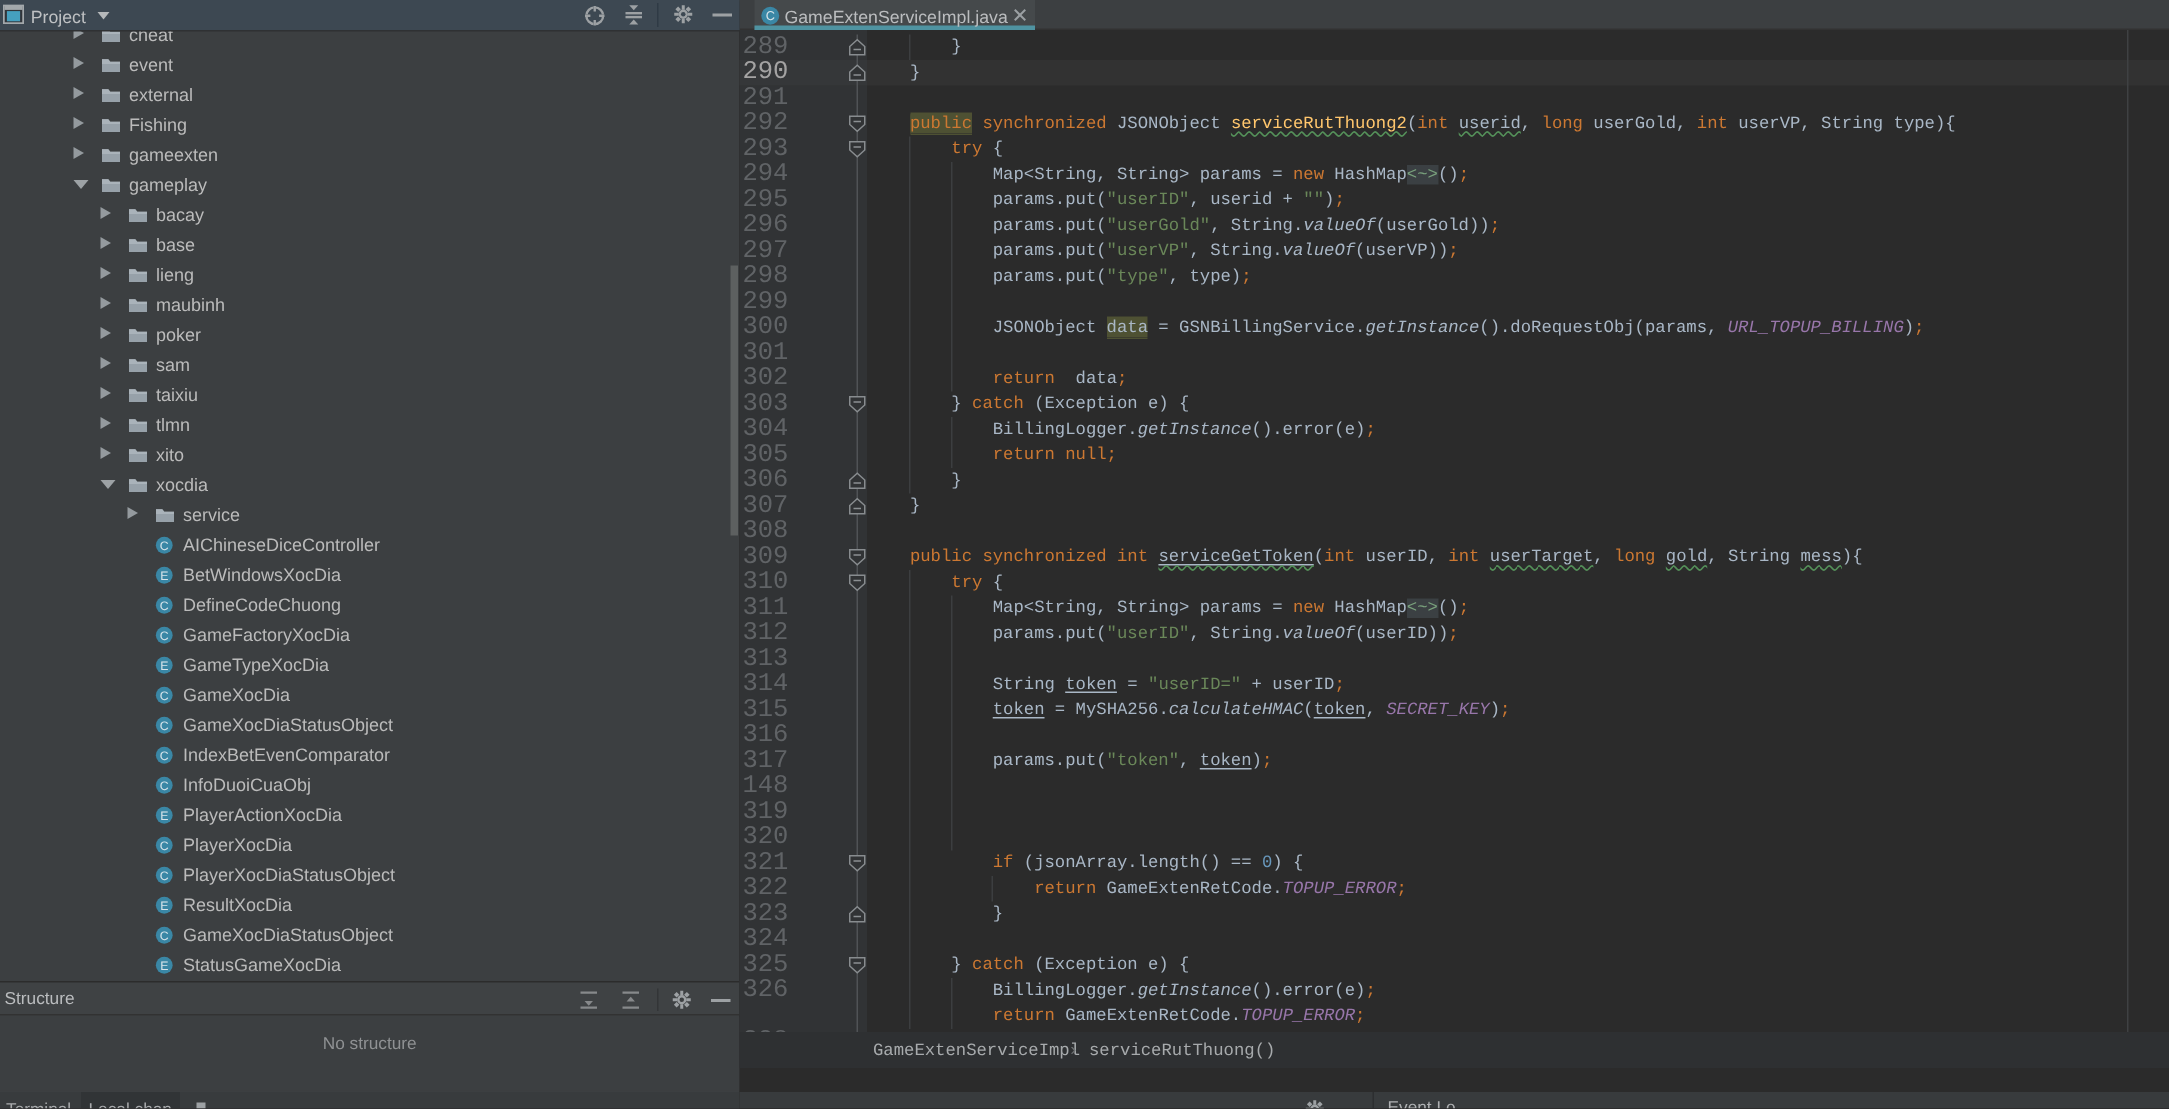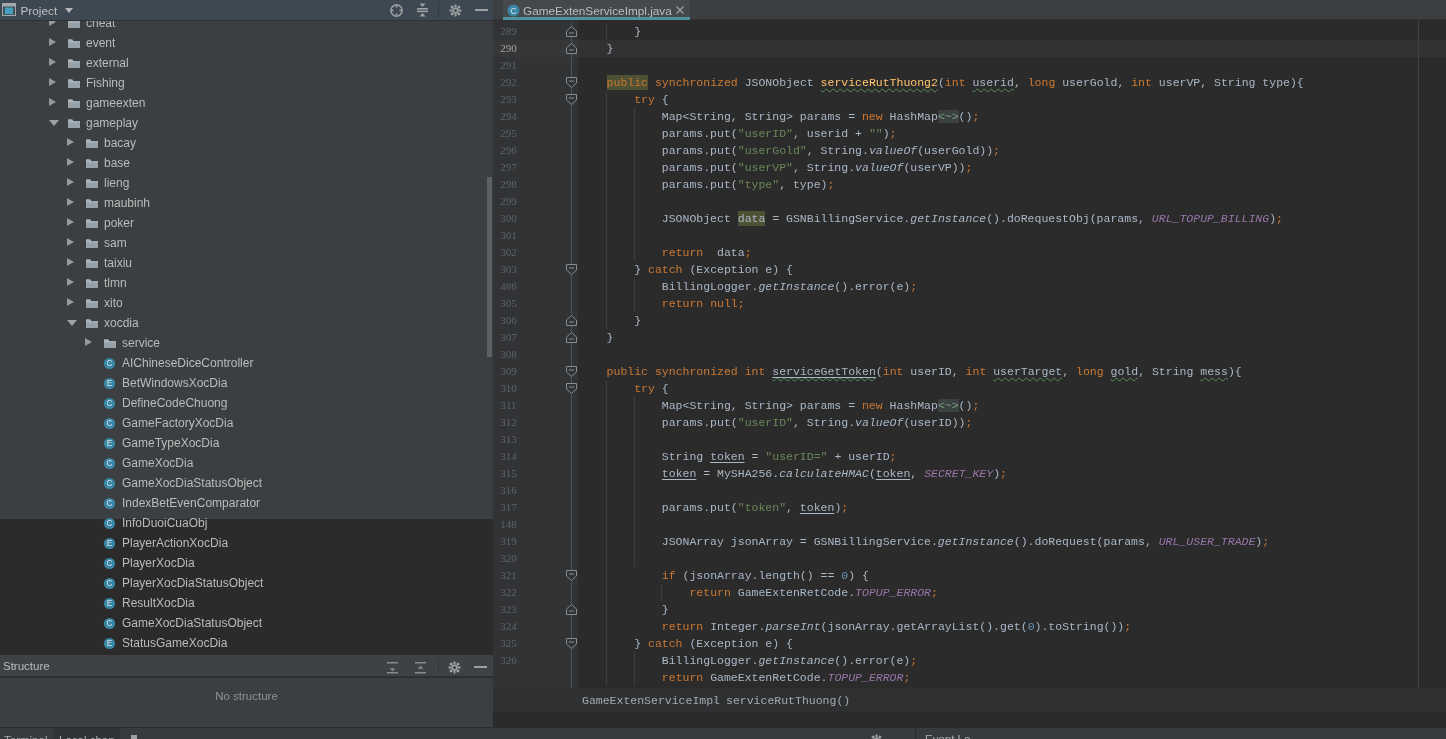--- a/index.html
+++ b/index.html
@@ -1,20 +1,20 @@
 <!DOCTYPE html>
 <html><head><meta charset="utf-8">
 <style>
 * { margin:0; padding:0; box-sizing:border-box; }
 html,body { width:1446px; height:739px; overflow:hidden; background:#2b2b2b;
   font-family:"Liberation Sans", sans-serif; }
 #root { position:absolute; left:0; top:0; width:1446px; height:739px; overflow:hidden; }
 .abs { position:absolute; }
 
-#left { position:absolute; left:0; top:0; width:493px; height:519px; background:#3c3f41; }
+#left { position:absolute; left:0; top:0; width:493px; height:739px; background:#3c3f41; }
 #phdr { position:absolute; left:0; top:0; width:493px; height:20px; background:#3d4852; z-index:5; box-shadow:0 1px 0 #2f3133; }
 #phdr .ttl { position:absolute; left:20.5px; top:3.5px; color:#bfc1c3; font-size:11.8px; }
 .hic { position:absolute; top:3px; }
 #tree { position:absolute; left:0; top:0; width:493px; height:654px; overflow:hidden; }
 .tt { position:absolute; color:#bbbbbb; font-size:12px; line-height:16px; white-space:pre; }
 .ic { position:absolute; }
 .tri-r { position:absolute; width:0; height:0; border-left:7px solid #949a9e; border-top:4.5px solid transparent; border-bottom:4.5px solid transparent; }
 .tri-d { position:absolute; width:0; height:0; border-top:6px solid #9da2a5; border-left:5px solid transparent; border-right:5px solid transparent; }
 #tscroll { z-index:6; position:absolute; left:487px; top:177px; width:5px; height:180px; background:#5d6060; }
 
@@ -27,22 +27,22 @@
 #bl .tab { position:absolute; left:54px; top:0; width:66px; height:11px; background:#313436; }
 #bl .t1 { position:absolute; left:4px; top:6px; color:#a9abad; font-size:11.5px; }
 #bl .t2 { position:absolute; left:59px; top:6px; color:#a9abad; font-size:11.5px; }
 
 #ed { position:absolute; left:493px; top:0; width:953px; height:739px; background:#2b2b2b; }
 #tabbar { position:absolute; left:0; top:0; width:953px; height:20px; background:#3c3f41; border-bottom:1px solid #323232; }
 #tab { position:absolute; left:10px; top:0; width:187px; height:20px; background:#45494b; border-bottom:3px solid #4f93a1; }
 #tab .tx { position:absolute; left:20px; top:4px; color:#bbbdbf; font-size:11.8px; }
 #tab .x { position:absolute; left:182px; top:5px; }
 #gutter { position:absolute; left:0; top:20px; width:85px; height:683px; background:#313335; }
-.num { position:absolute; left:2px; width:27px; text-align:center; color:#606366;
-  font-family:Liberation Serif, serif; font-size:11px; line-height:17px; }
+.num { position:absolute; left:2px; width:27px; text-align:left; color:#606366;
+  font-family:Liberation Mono, monospace; font-size:17px; line-height:17px; }
 .num.cur { color:#a4a3a3; }
 #caret-row { position:absolute; left:0px; top:40px; width:953px; height:17px; background:#323232; }
 #caret-row-g { position:absolute; left:0px; top:40px; width:85px; height:17px; background:#353739; }
 #foldline { position:absolute; left:78px; top:23px; width:1px; height:677px; background:#505356; }
 .fm { position:absolute; left:72px; stroke:#8c9093; }
 #code { position:absolute; left:0px; top:0px; width:953px; height:708px; }
 .cl { position:absolute; left:86px; white-space:pre; font-family:"Liberation Mono", monospace;
   font-size:11.5px; line-height:17px; height:17px; color:#a9b7c6; }
 .cl b { font-weight:normal; }
 .k { color:#cc7832; }
@@ -370,21 +370,21 @@
 <div class="num" style="top:108px">294</div>
 <div class="num" style="top:125px">295</div>
 <div class="num" style="top:142px">296</div>
 <div class="num" style="top:159px">297</div>
 <div class="num" style="top:176px">298</div>
 <div class="num" style="top:193px">299</div>
 <div class="num" style="top:210px">300</div>
 <div class="num" style="top:227px">301</div>
 <div class="num" style="top:244px">302</div>
 <div class="num" style="top:261px">303</div>
-<div class="num" style="top:278px">486</div>
+<div class="num" style="top:278px">304</div>
 <div class="num" style="top:295px">305</div>
 <div class="num" style="top:312px">306</div>
 <div class="num" style="top:329px">307</div>
 <div class="num" style="top:346px">308</div>
 <div class="num" style="top:363px">309</div>
 <div class="num" style="top:380px">310</div>
 <div class="num" style="top:397px">311</div>
 <div class="num" style="top:414px">312</div>
 <div class="num" style="top:431px">313</div>
 <div class="num" style="top:448px">314</div>
@@ -425,26 +425,24 @@
 <div class="cl" style="top:363px">    <b class="k">public</b> <b class="k">synchronized</b> <b class="k">int</b> <b class="u"><b class="w">serviceGetToken</b></b>(<b class="k">int</b> userID, <b class="k">int</b> <b class="w">userTarget</b>, <b class="k">long</b> <b class="w">gold</b>, String <b class="w">mess</b>){</div>
 <div class="cl" style="top:380px">        <b class="k">try</b> {</div>
 <div class="cl" style="top:397px">            Map&lt;String, String&gt; params = <b class="k">new</b> HashMap<b class="fold">&lt;~&gt;</b>()<b class="k">;</b></div>
 <div class="cl" style="top:414px">            params.put(<b class="s">"userID"</b>, String.<b class="it">valueOf</b>(userID))<b class="k">;</b></div>
 <div class="cl" style="top:431px"></div>
 <div class="cl" style="top:448px">            String <b class="u">token</b> = <b class="s">"userID="</b> + userID<b class="k">;</b></div>
 <div class="cl" style="top:465px">            <b class="u">token</b> = MySHA256.<b class="it">calculateHMAC</b>(<b class="u">token</b>, <b class="pc">SECRET_KEY</b>)<b class="k">;</b></div>
 <div class="cl" style="top:482px"></div>
 <div class="cl" style="top:499px">            params.put(<b class="s">"token"</b>, <b class="u">token</b>)<b class="k">;</b></div>
 <div class="cl" style="top:516px"></div>
-<div class="cl" style="top:533px">            JSONArray jsonArray = GSNBillingService.<b class="it">getInstance</b>().doRequest(params, <b class="pc">URL_USER_TRADE</b>)<b class="k">;</b></div>
 <div class="cl" style="top:550px"></div>
 <div class="cl" style="top:567px">            <b class="k">if</b> (jsonArray.length() == <b class="n">0</b>) {</div>
 <div class="cl" style="top:584px">                <b class="k">return</b> GameExtenRetCode.<b class="pc">TOPUP_ERROR</b><b class="k">;</b></div>
 <div class="cl" style="top:601px">            }</div>
-<div class="cl" style="top:618px">            <b class="k">return</b> Integer.<b class="it">parseInt</b>(jsonArray.getArrayList().get(<b class="n">0</b>).toString())<b class="k">;</b></div>
 <div class="cl" style="top:635px">        } <b class="k">catch</b> (Exception e) {</div>
 <div class="cl" style="top:652px">            BillingLogger.<b class="it">getInstance</b>().error(e)<b class="k">;</b></div>
 <div class="cl" style="top:669px">            <b class="k">return</b> GameExtenRetCode.<b class="pc">TOPUP_ERROR</b><b class="k">;</b></div>
 <div class="cl" style="top:686px">        }</div>
   </div>
   <div id="foldline"></div>
 <svg class="fm" style="top:25px" width="13" height="13" viewBox="0 0 13 13">
         <path d="M1.5 11.5 h10 v-5.5 l-5 -4.5 l-5 4.5 Z" fill="#313335" stroke="#888c8f" stroke-width="1"></path>
         <line x1="4" y1="8" x2="9" y2="8"></line>
       </svg>

